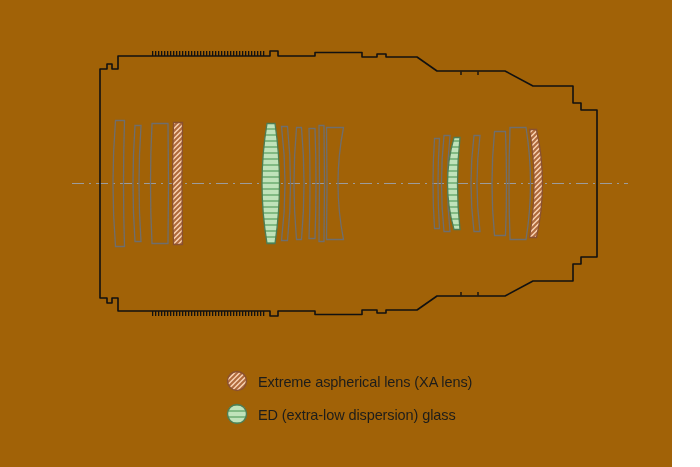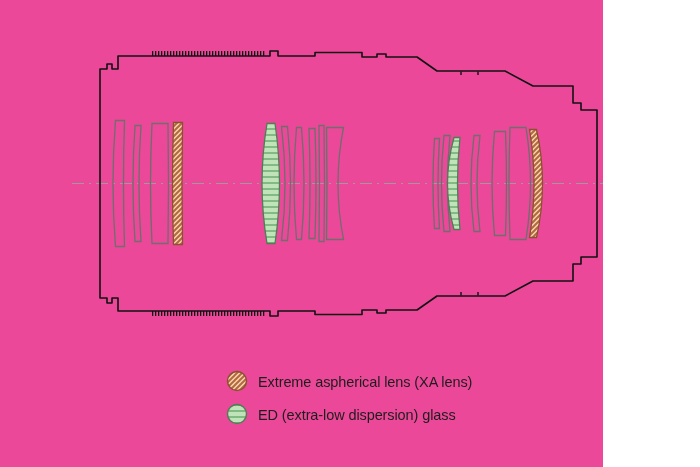--- a/index.html
+++ b/index.html
@@ -1,17 +1,17 @@
 <!DOCTYPE html>
 <html><head>
 <meta charset="utf-8">
 <style>
   html,body{margin:0;padding:0;background:#ffffff;}
   body{font-family:"Liberation Sans", sans-serif;}
-  .stage{position:relative;width:603px;height:467px;background:#ec4899;overflow:hidden;text-decoration:underline;}
+  .stage{position:relative;width:672px;height:467px;background:#a16207;overflow:hidden;text-decoration:underline;}
   svg{display:block;}
   .legend-text{font-family:"Liberation Sans", sans-serif;font-size:14.5px;fill:#1d1d1b;letter-spacing:-0.1px;}
   .swatch{stroke-width:1.4;}
   .barrel{fill:none;stroke:#111111;stroke-width:1.6;stroke-linejoin:round;}
   .axis{fill:none;stroke-width:1.2;}
   .knurl{stroke:#111111;stroke-width:5;stroke-dasharray:1.3 1.7;}
   .seam{stroke:#111111;stroke-width:1.4;}
   .lens{stroke-width:1.3;}
 </style>
 </head>

